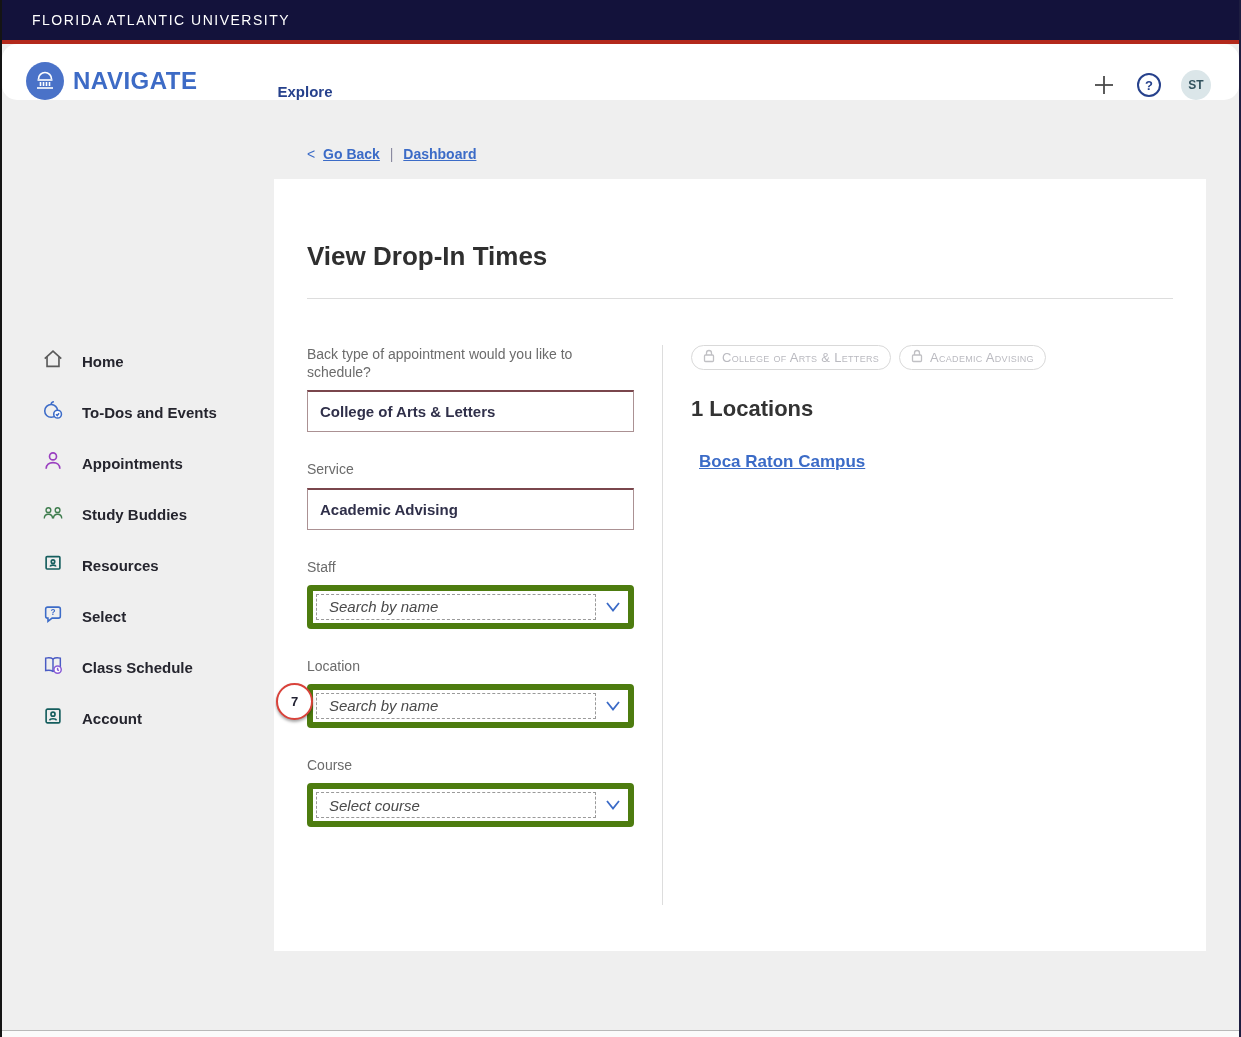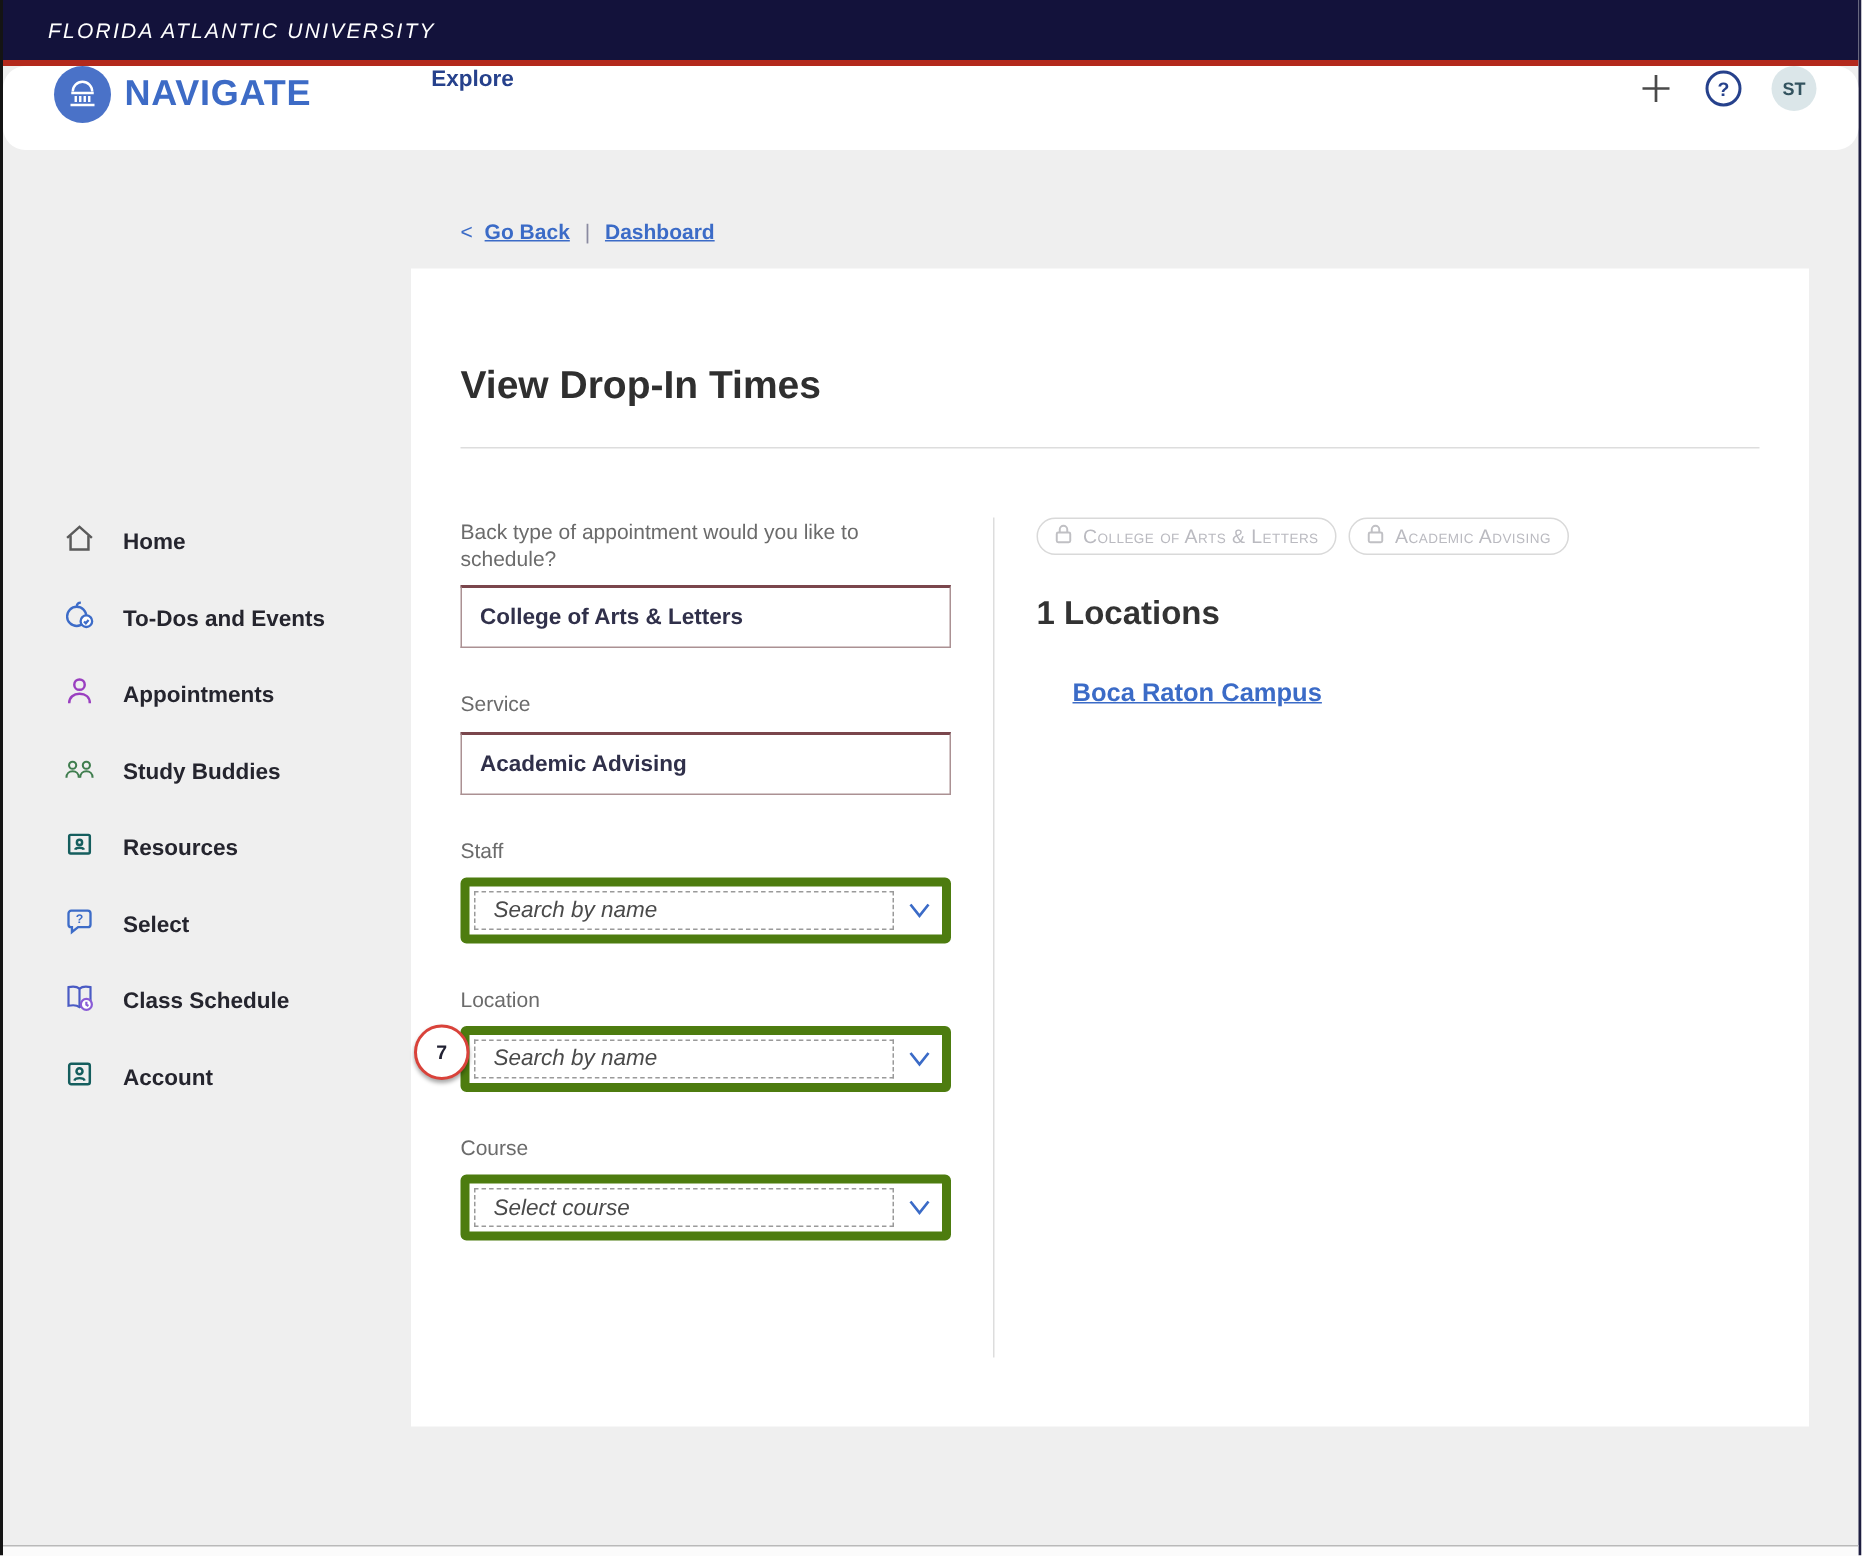--- a/index.html
+++ b/index.html
@@ -4,25 +4,25 @@
 <style>
   * { margin:0; padding:0; box-sizing:border-box; }
   html,body { width:1241px; height:1037px; }
   body { font-family:"Liberation Sans", sans-serif; background:#ffffff; }
   #app {
     position:relative; width:1241px; height:1037px; overflow:hidden;
     background:#efefef;
     border-left:2px solid #141414; border-right:2px solid #1d1d40;
   }
   
-  .topbar { height:40px; background:#13123b; display:flex; align-items:center; padding-left:30px;font-style:italic; }
+  .topbar { height:40px; background:#13123b; display:flex; align-items:center; padding-left:30px; }
   .topbar-text { color:#ffffff; font-size:14px; font-weight:500; letter-spacing:1.5px; }
   .redline { height:4px; background:#b3291c; }
   
-  .appheader { height:56px; background:#ffffff; display:flex; align-items:flex-start; padding:0 28px 0 34px;border-radius:15px; }
+  .appheader { height:56px; background:#ffffff; display:flex; align-items:flex-end; padding:0 28px 0 24px;border-radius:15px; }
   .logo { display:flex; align-items:center; gap:9px; }
   .logo-circle { width:38px; height:38px; border-radius:50%; background:#4a72c8; display:flex; align-items:center; justify-content:center; }
   .brand { font-size:24px; font-weight:bold; color:#3d6bc6; letter-spacing:0.5px; }
   .explore { margin-left:80px; font-size:15px; font-weight:bold; color:#26418c; text-decoration:none; }
   .header-right { margin-left:auto; display:flex; align-items:center; gap:20px; }
   .plus-btn { width:26px; height:26px; display:flex; align-items:center; justify-content:center; cursor:pointer; background:none; border:none; }
   .help-btn { width:24px; height:24px; border-radius:50%; border:2px solid #26418c; color:#26418c; font-size:13px; font-weight:bold; display:flex; align-items:center; justify-content:center; background:none; cursor:pointer; }
   .avatar { width:30px; height:30px; border-radius:50%; background:#dbe6e9; color:#33535f; font-size:12px; font-weight:bold; display:flex; align-items:center; justify-content:center; cursor:pointer; }
   
   .content { display:flex; align-items:center; }
@@ -57,21 +57,21 @@
   .loc-wrap { position:relative; }
   .callout { position:absolute; left:-37px; top:-7px; width:37px; height:37px; border-radius:50%;
     background:#ffffff; border:2px solid #d9423a; box-shadow:0 2px 3px rgba(0,0,0,0.35);
     display:flex; align-items:center; justify-content:center; font-size:13px; font-weight:bold; color:#222233; z-index:2; }
   
   .chips-row { display:flex; gap:8px; margin-bottom:26px; }
   .chip { display:inline-flex; align-items:center; gap:7px; height:25px; padding:0 11px;
     border:1px solid #d9d9d9; border-radius:13px; color:#babac0; font-size:13px;
     font-variant:small-caps; letter-spacing:0.3px; background:#fff; }
   .count-heading { font-size:22px; font-weight:bold; color:#333333; margin:10px 0 30px 0; }
-  .location-link { display:inline-block; margin-left:24px; font-size:17px; font-weight:bold; color:#3b6bc7; text-decoration:underline; }
+  .location-link { display:inline-block; margin-left:8px; font-size:17px; font-weight:bold; color:#3b6bc7; text-decoration:underline; }
   
   .bottom-strip { position:absolute; left:0; right:0; bottom:0; height:7px; background:#fbfbfb; border-top:1px solid #b9b9b9; }
 </style>
 </head>
 <body>
 
 <div id="app">
 
   <div class="topbar">
     <span class="topbar-text">FLORIDA ATLANTIC UNIVERSITY</span>

